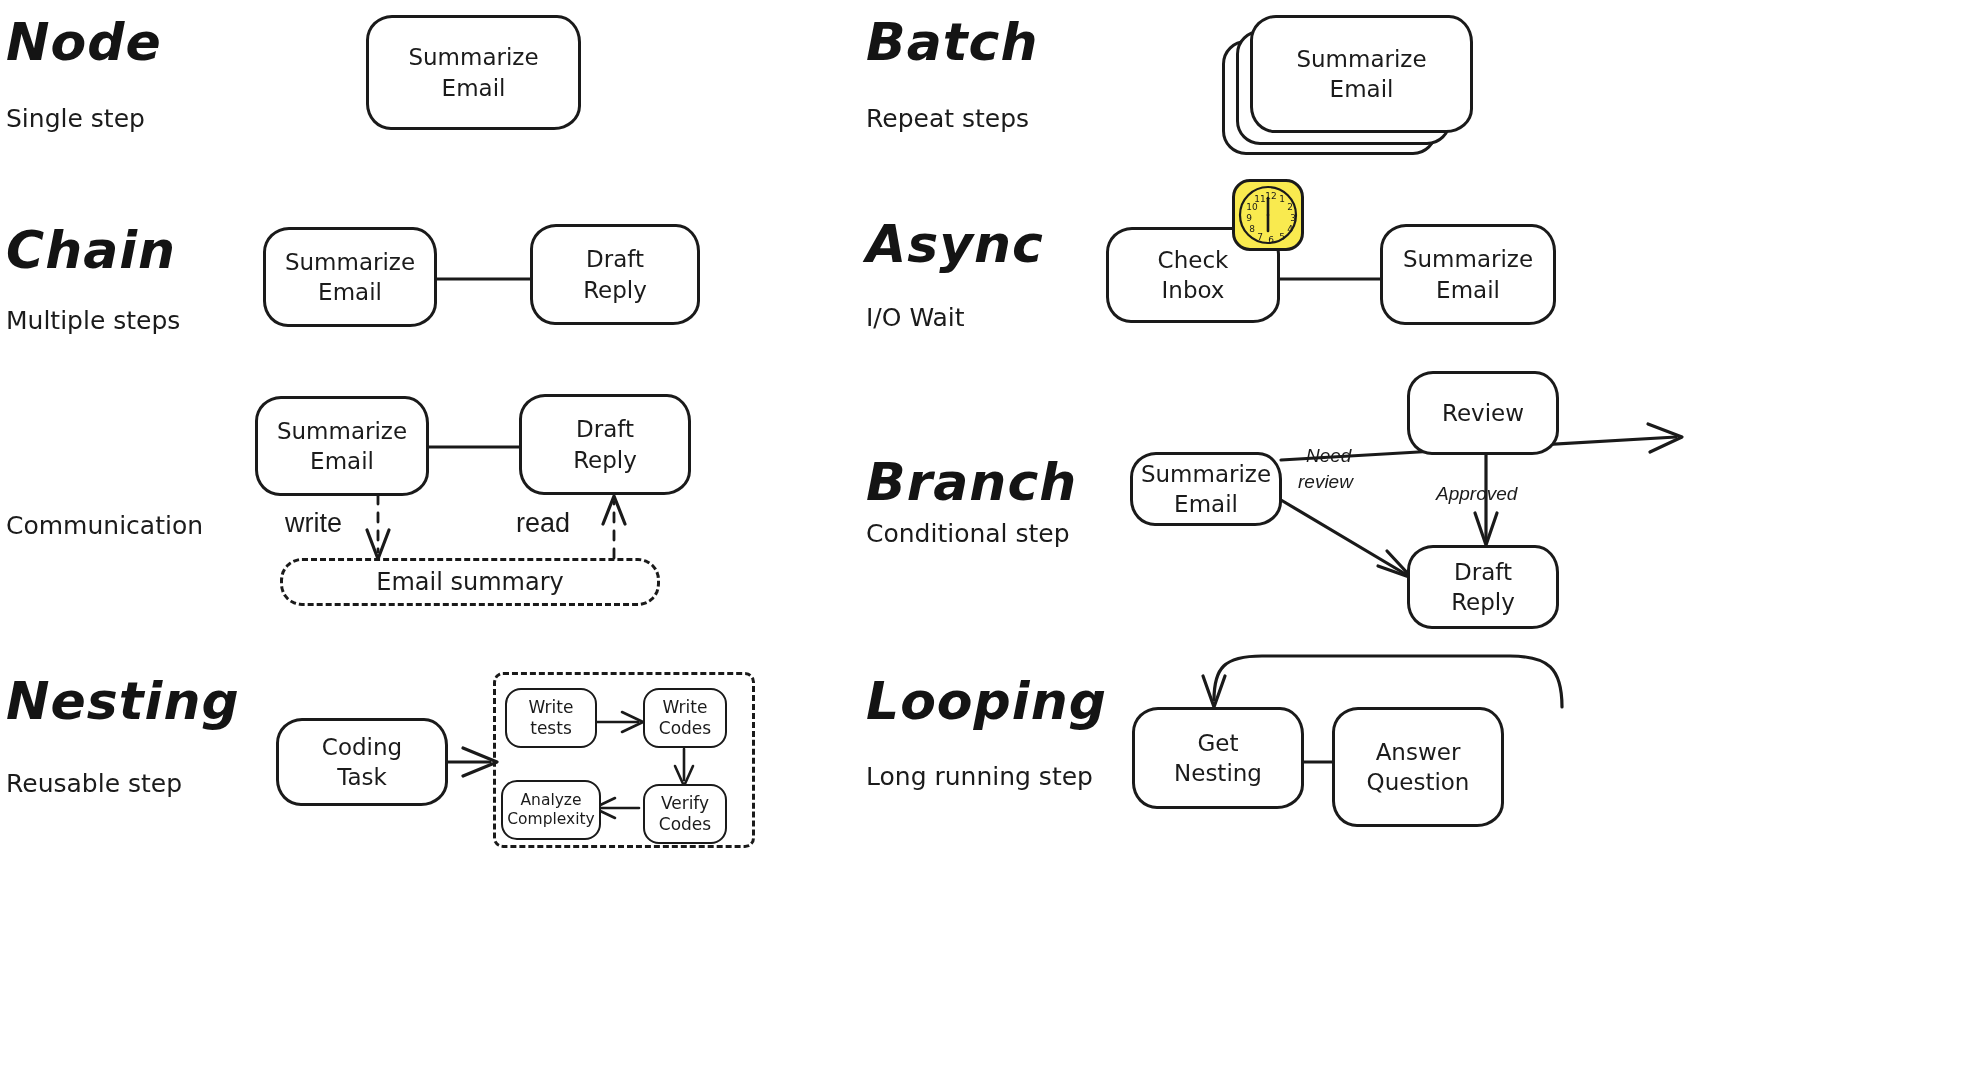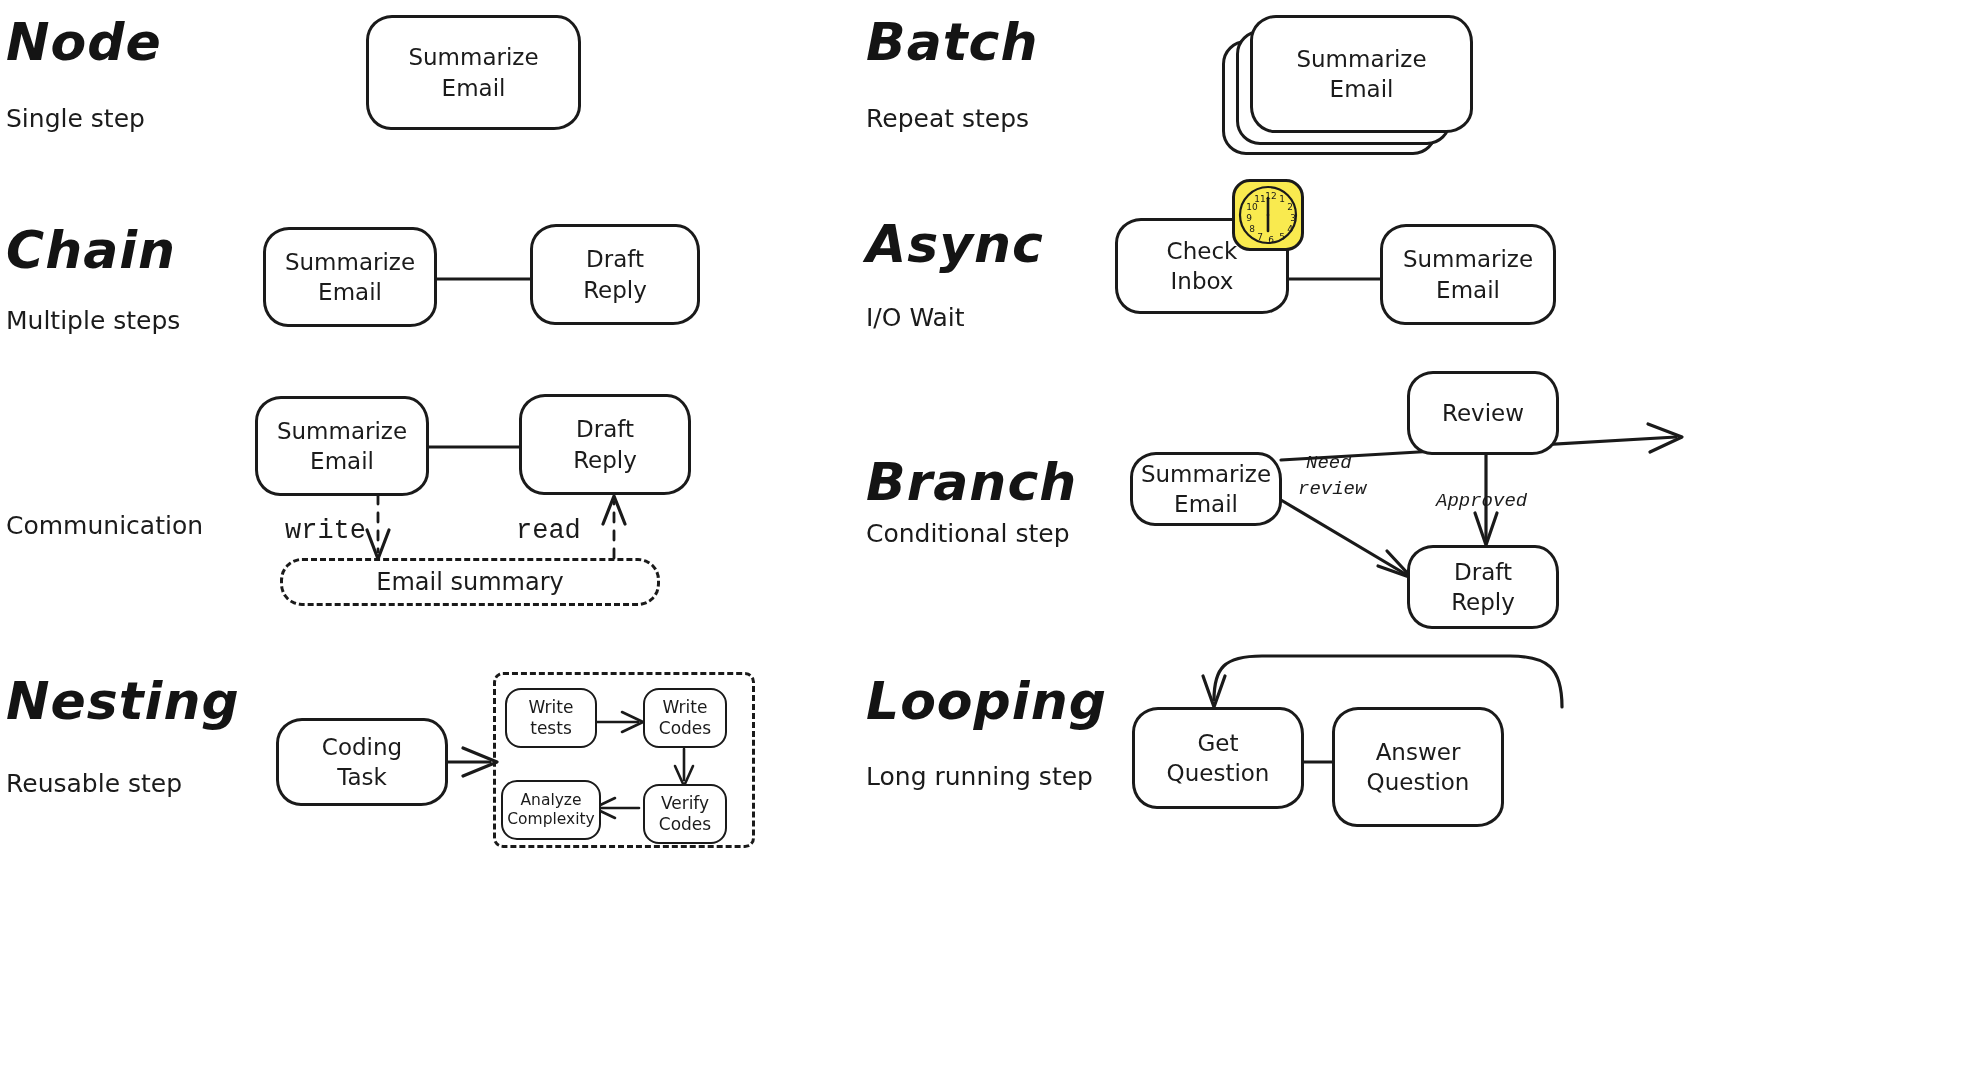--- a/index.html
+++ b/index.html
@@ -39,22 +39,22 @@
     border:3px dashed #1a1a1a;
     border-radius:10px;
     background:transparent;
     display:flex;align-items:center;justify-content:center;
     font-family:"DejaVu Sans",sans-serif;font-size:24px;color:#1b1b1b;
   }
   .dashbox.round{border-radius:22px;}
 
   .edgelabel{
     position:absolute;
-    font-family:Liberation Mono, monospace;
-    font-size:22px;color:#1b1b1b;white-space:nowrap;line-height:1.15;margin-top:8px;
+    font-family:Liberation Sans, sans-serif;
+    font-size:22px;color:#1b1b1b;white-space:nowrap;line-height:1.15;
   }
   .edgelabel.sm{font-size:19px;font-style:italic;}
   .edgelabel.big{font-size:27px;}
 
   svg.lay{position:absolute;left:0;top:0;width:1980px;height:1089px;overflow:visible;pointer-events:none;}
   svg.lay line,svg.lay path,svg.lay polyline{fill:none;stroke:#1a1a1a;stroke-width:3.2;stroke-linecap:round;stroke-linejoin:round;}
   svg.lay .dash{stroke-dasharray:9 9;stroke-width:2.8;}
   svg.lay .thin{stroke-width:2.6;}
 
   
@@ -149,21 +149,21 @@
 
   <div class="title" style="left:6px;top:224px;">Chain</div>
   <div class="subtitle" style="left:6px;top:308px;">Multiple steps</div>
   <div class="node" style="left:263px;top:227px;width:174px;height:100px;white-space:pre-line;">Summarize
 Email</div>
   <div class="node" style="left:530px;top:224px;width:170px;height:101px;white-space:pre-line;">Draft
 Reply</div>
 
   <div class="title" style="left:866px;top:218px;">Async</div>
   <div class="subtitle" style="left:866px;top:305px;">I/O Wait</div>
-  <div class="node" style="left:1106px;top:218px;width:174px;height:96px;white-space:pre-line;margin-left:9px;">Check
+  <div class="node" style="left:1106px;top:227px;width:174px;height:96px;white-space:pre-line;">Check
 Inbox</div>
   <div class="node" style="left:1380px;top:224px;width:176px;height:101px;white-space:pre-line;">Summarize
 Email</div>
 
   <div class="clock" style="left:1232px;top:179px;">
     <svg viewBox="0 0 72 72">
       <circle cx="36" cy="36" r="28"></circle>
       <line x1="36" y1="36" x2="36" y2="19"></line>
       <line x1="36" y1="36" x2="36" y2="52"></line>
     </svg>
@@ -212,17 +212,17 @@
   <div class="node small" style="left:643px;top:688px;width:84px;height:60px;white-space:pre-line;">Write
 Codes</div>
   <div class="node small" style="left:643px;top:784px;width:84px;height:60px;white-space:pre-line;">Verify
 Codes</div>
   <div class="node small tiny" style="left:501px;top:780px;width:100px;height:60px;white-space:pre-line;">Analyze
 Complexity</div>
 
   <div class="title" style="left:866px;top:675px;">Looping</div>
   <div class="subtitle" style="left:866px;top:764px;">Long running step</div>
   <div class="node" style="left:1132px;top:707px;width:172px;height:102px;white-space:pre-line;">Get
-Question</div>
+Nesting</div>
   <div class="node" style="left:1332px;top:707px;width:172px;height:120px;white-space:pre-line;">Answer
 Question</div>
 
 </div>
 
 </body></html>

